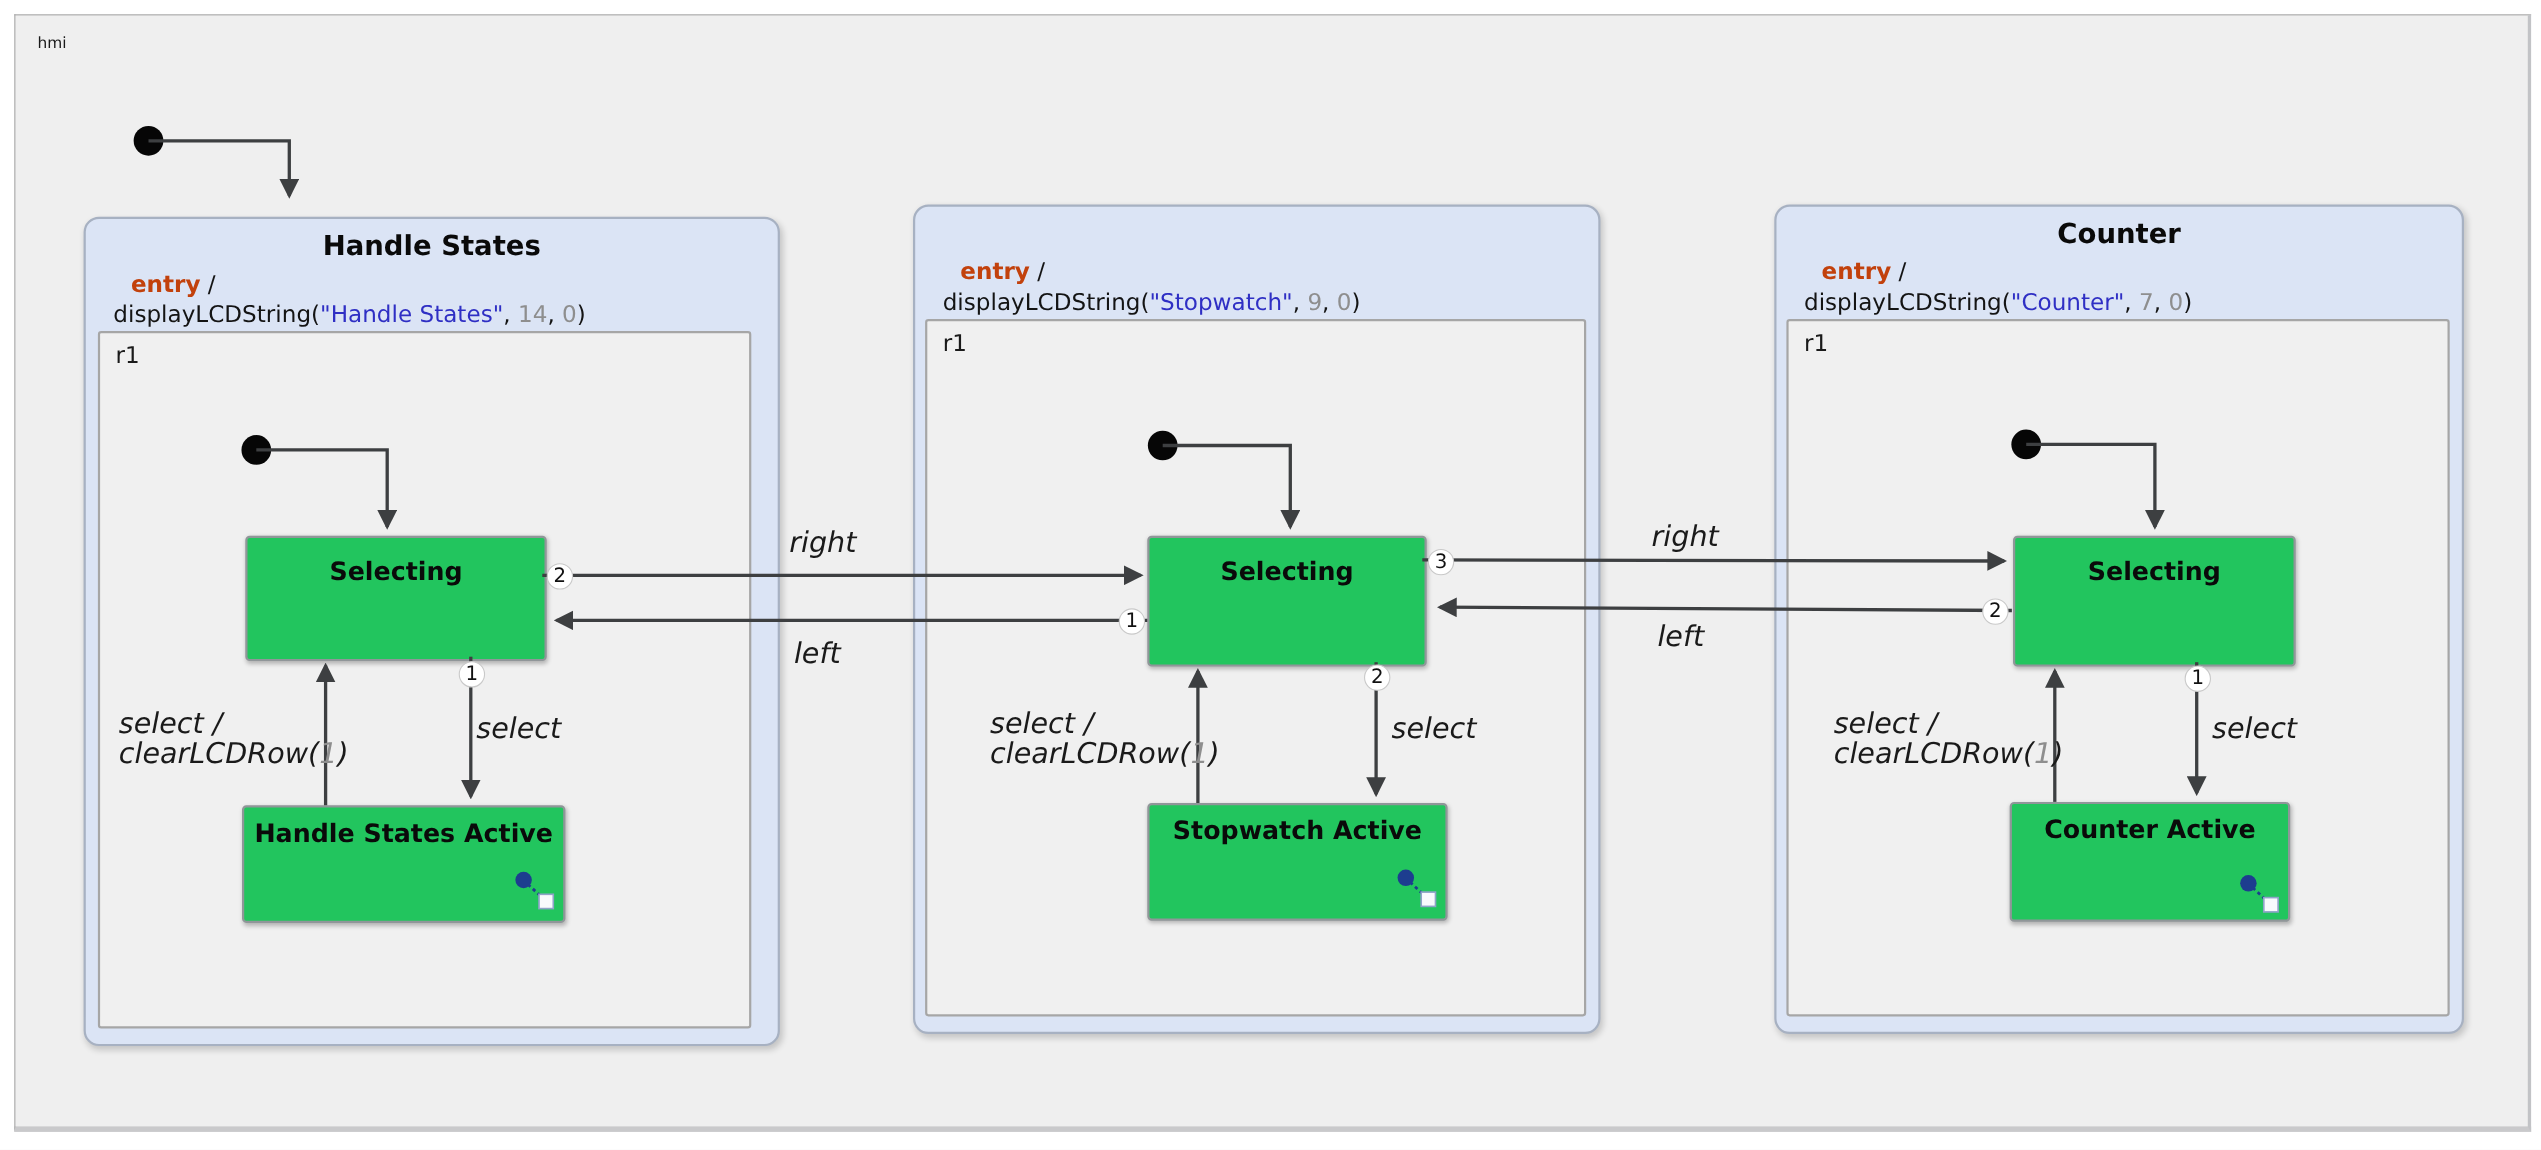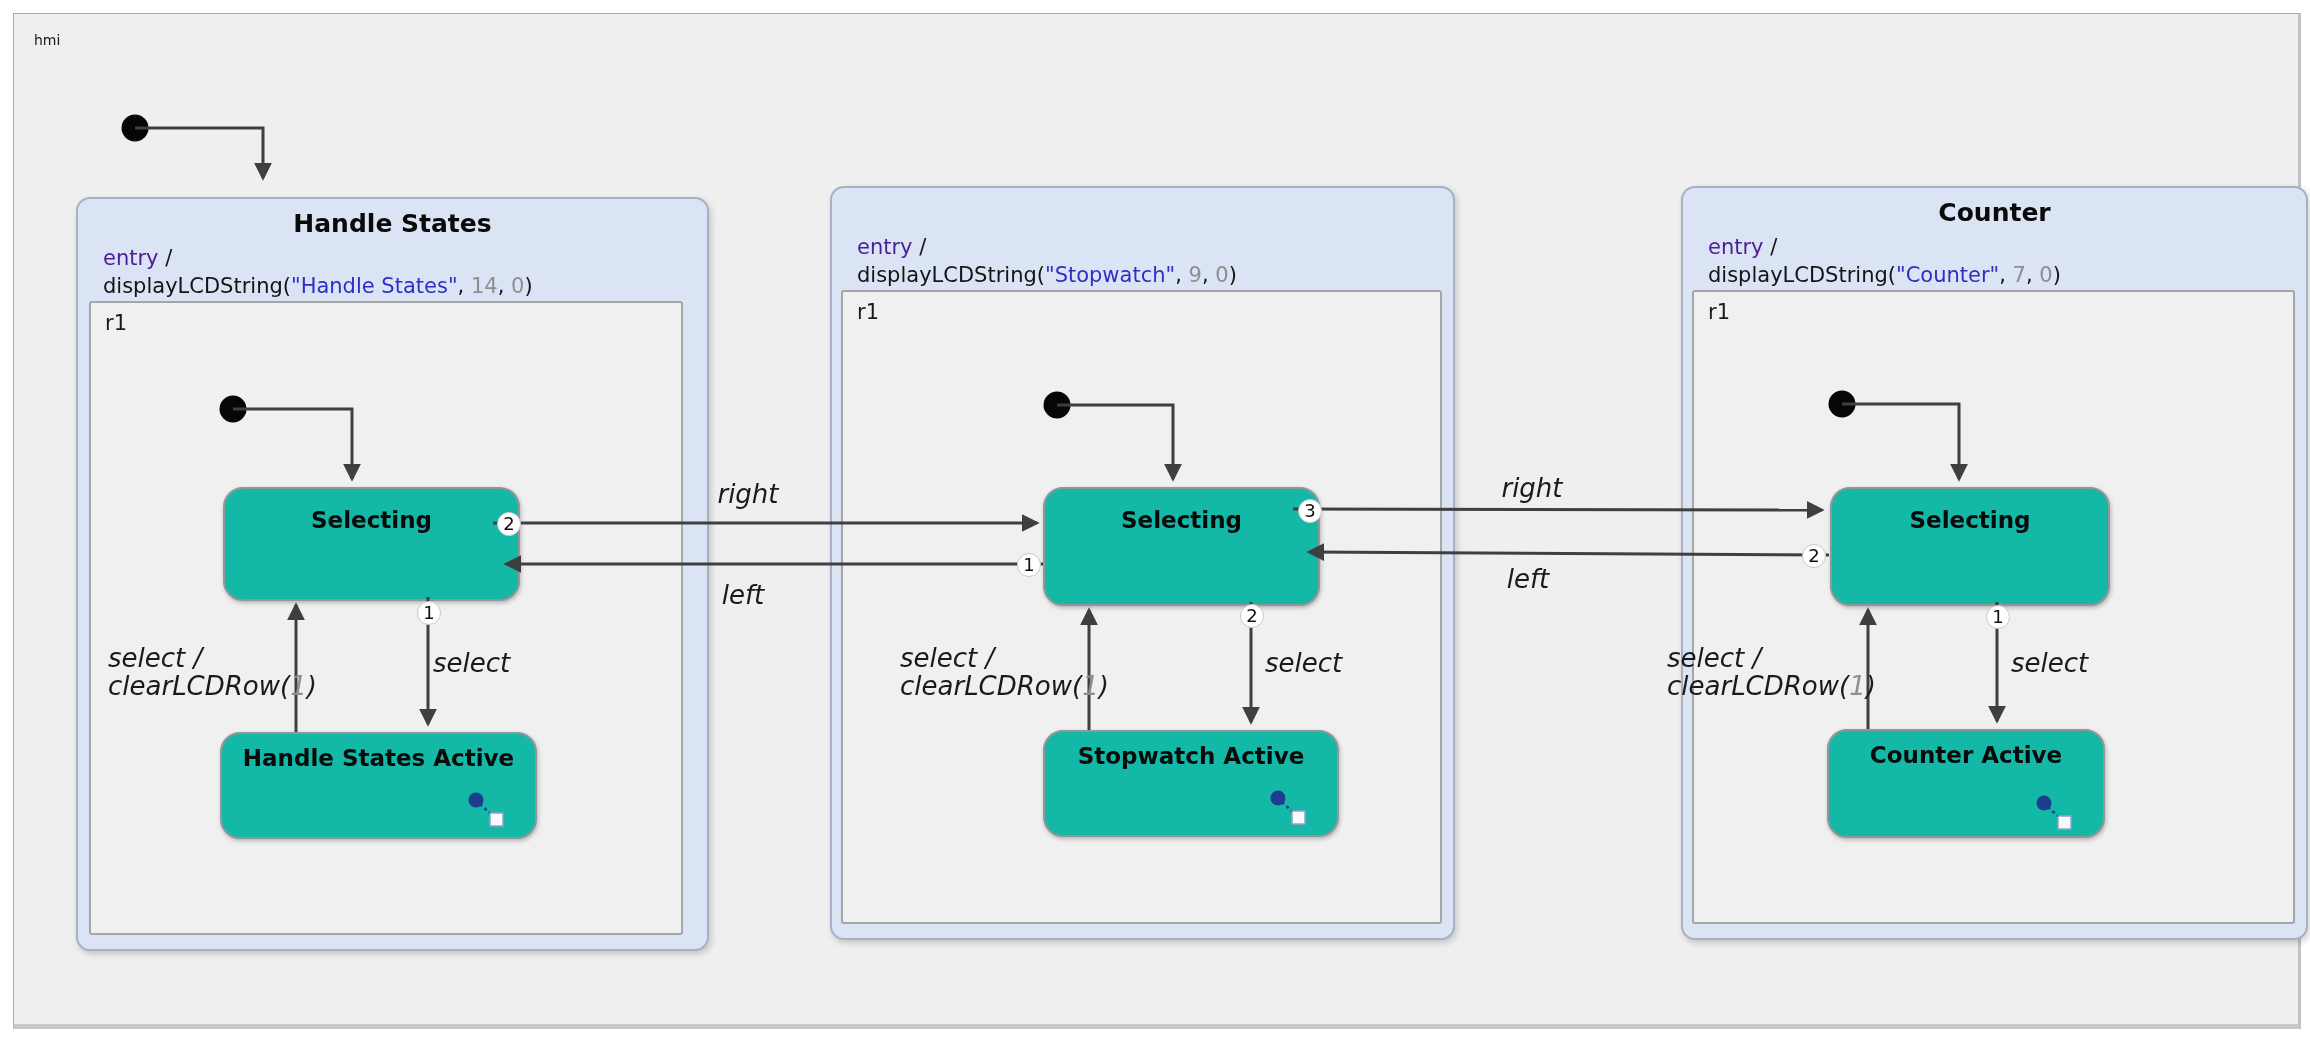--- a/index.html
+++ b/index.html
@@ -5,27 +5,27 @@
   html,body{margin:0;padding:0;background:#ffffff;}
   .page{position:relative;width:2310px;height:1045px;background:#ffffff;overflow:hidden;
         font-family:"DejaVu Sans","Liberation Sans",sans-serif;color:#141414;}
   .frame{position:absolute;left:13px;top:13px;width:2284px;height:1010px;background:#efefef;
          border:1px solid #a9a9a9;border-right:3px solid #c2c3c6;border-bottom:5px solid #c9c9cb;}
   .hmi-label{position:absolute;left:34px;top:32px;font-size:14px;color:#1a1a1a;}
   .composite{position:absolute;background:#dbe4f5;border:2px solid #a7b1c2;border-radius:14px;
              box-shadow:2px 3px 6px rgba(0,0,0,0.18);}
   .c-title{position:absolute;left:0;right:0;top:10px;text-align:center;font-weight:bold;font-size:25px;color:#0a0a0a;}
   .c-entry{position:absolute;left:25px;top:45px;font-size:21px;line-height:28px;white-space:nowrap;}
-  .kw{color:#4c1d95;font-weight:normal;}
+  .kw{color:#c2410c;font-weight:bold;margin-left:16px;}
   .str{color:#2f2fc4;}
   .num{color:#8e8e8e;}
   .region{position:absolute;background:#f0f0f0;border:2px solid #a6a6a6;border-radius:3px;}
   .r-label{position:absolute;left:14px;top:8px;font-size:21px;color:#1a1a1a;}
-  .state{position:absolute;background:#14b8a6;border:2px solid #909699;border-radius:20px;
-         box-shadow:1px 2px 4px rgba(0,0,0,0.25);padding-left:23px;}
+  .state{position:absolute;background:#22c55e;border:2px solid #909699;border-radius:4px;
+         box-shadow:1px 2px 4px rgba(0,0,0,0.25);}
   .state-label{position:absolute;left:0;right:0;text-align:center;font-weight:bold;font-size:23px;color:#0a0a0a;white-space:nowrap;}
   .sel-label{top:18px;}
   .act-label{top:11px;}
   .svg-layer{position:absolute;left:0;top:0;z-index:5;}
   .t-label{position:absolute;z-index:7;font-size:26px;color:#1a1a1a;white-space:nowrap;font-style:italic;}
   .t-center{transform:translate(-50%,-50%);}
   .badge{position:absolute;z-index:8;width:22px;height:22px;border-radius:50%;background:#ffffff;
          border:1px solid #c9c9c9;text-align:center;line-height:22px;font-size:18px;color:#111;}
   .up-lines{line-height:28px;}
   .sub-icon{position:absolute;z-index:6;}
@@ -51,21 +51,21 @@
   <div class="composite" style="left:830px;top:186px;width:621px;height:750px;">
     <div class="c-entry">
       <div><span class="kw">entry</span><span> /</span></div>
       <div><span>displayLCDString(</span><span class="str">"Stopwatch"</span><span>, </span><span class="num">9</span><span>, </span><span class="num">0</span><span>)</span></div>
     </div>
     <div class="region" style="left:9px;top:102px;width:597px;height:630px;">
       <div class="r-label">r1</div>
     </div>
   </div>
 
-  <div class="composite" style="left:1681px;top:186px;width:623px;height:750px;">
+  <div class="composite" style="left:1613px;top:186px;width:623px;height:750px;">
     <div class="c-title">Counter</div>
     <div class="c-entry">
       <div><span class="kw">entry</span><span> /</span></div>
       <div><span>displayLCDString(</span><span class="str">"Counter"</span><span>, </span><span class="num">7</span><span>, </span><span class="num">0</span><span>)</span></div>
     </div>
     <div class="region" style="left:9px;top:102px;width:599px;height:630px;">
       <div class="r-label">r1</div>
     </div>
   </div>
 

